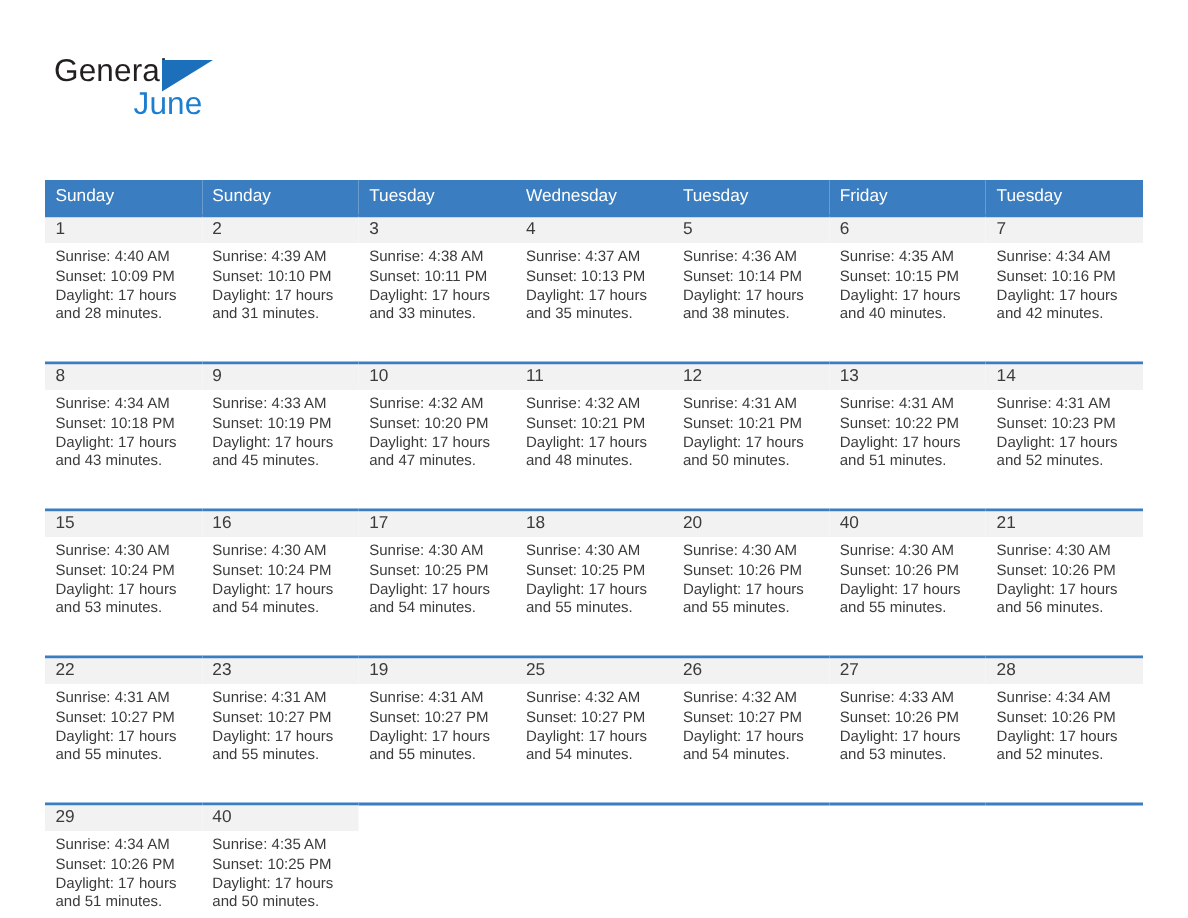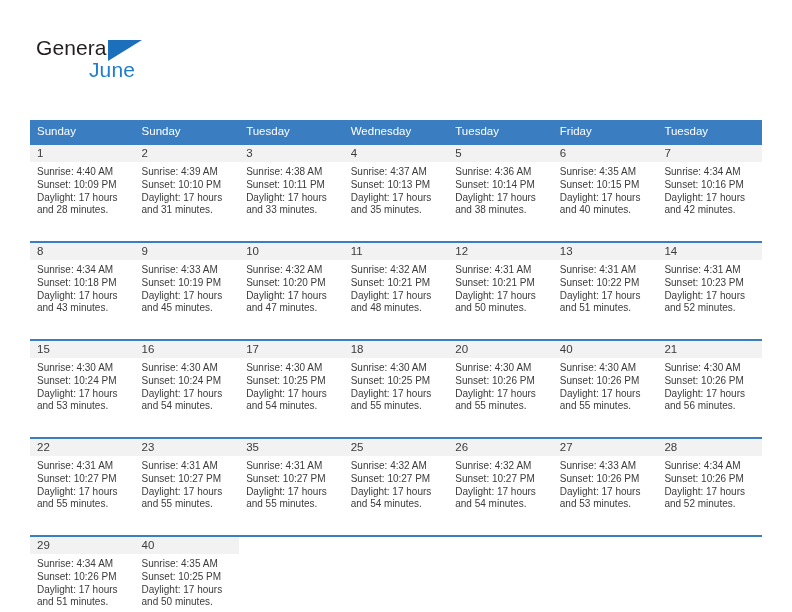--- a/index.html
+++ b/index.html
@@ -371,21 +371,21 @@
           <td>
             <div class="daycell">
               <div class="daynum-bar">23</div>
               <div class="daytext">Sunrise: 4:31 AM
 Sunset: 10:27 PM
 Daylight: 17 hours and 55 minutes.</div>
             </div>
           </td>
           <td>
             <div class="daycell">
-              <div class="daynum-bar">35</div>
+              <div class="daynum-bar">19</div>
               <div class="daytext">Sunrise: 4:31 AM
 Sunset: 10:27 PM
 Daylight: 17 hours and 55 minutes.</div>
             </div>
           </td>
           <td>
             <div class="daycell">
               <div class="daynum-bar">25</div>
               <div class="daytext">Sunrise: 4:32 AM
 Sunset: 10:27 PM

